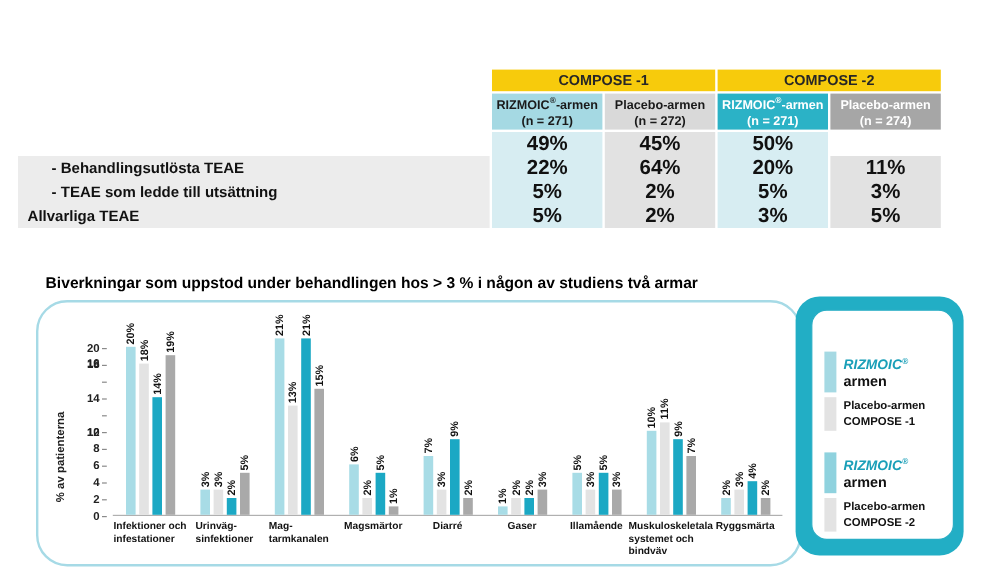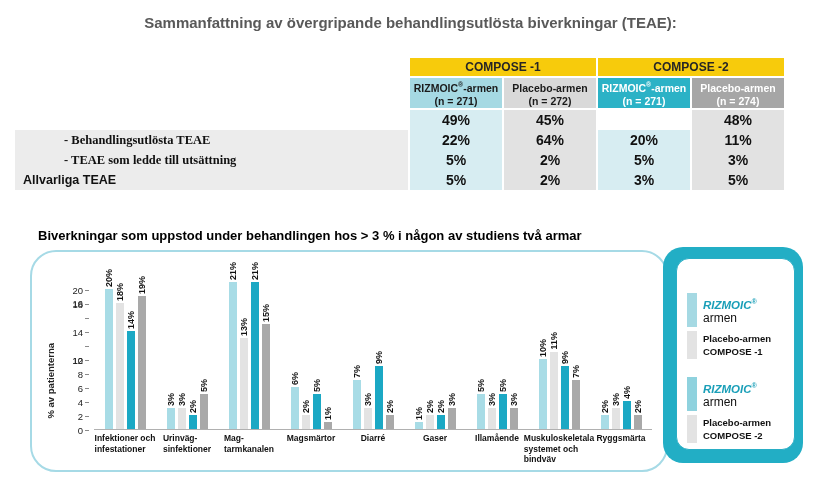--- a/index.html
+++ b/index.html
@@ -20,36 +20,36 @@
   .gh1 { grid-column:2/4; } .gh2 { grid-column:4/6; }
   .sub { grid-row:3; display:flex; flex-direction:column; align-items:center; justify-content:center;
     font-size:10.5px; font-weight:bold; line-height:14px; }
   .sub sup { font-size:7px; }
   .s1 { grid-column:2; background:#A5D9E3; color:#1a1a1a; }
   .s2 { grid-column:3; background:#D9D9D9; color:#1a1a1a; }
   .s3 { grid-column:4; background:#2BB2C6; color:#fff; }
   .s4 { grid-column:5; background:#A6A6A6; color:#fff; }
   .rl { grid-column:1; background:#ECECEC; font-size:12.5px; font-weight:bold; color:#111;
     display:flex; align-items:center; padding-left:8px; }
-  .rl.indent { padding-left:49px;font-family:Liberation Serif, serif; }
-  .dc { display:flex; align-items:center; justify-content:center; font-size:14px; font-weight:bold; color:#111; }
+  .rl.indent { padding-left:28px; }
+  .dc { display:flex; align-items:center; justify-content:center; font-size:17px; font-weight:bold; color:#111; }
   .c-cyan { background:#D7EDF2; } .c-gray { background:#E2E2E2; }
   .gr5{grid-row:5} .gr6{grid-row:6} .gr7{grid-row:7} .gr8{grid-row:8}
   .gc2{grid-column:2} .gc3{grid-column:3} .gc4{grid-column:4} .gc5{grid-column:5}
 
   
   .chart-title { position:absolute; left:38px; top:228px; font-size:13px; font-weight:bold; color:#000;text-align:right; }
 
   
   .chart-box { position:absolute; left:30px; top:250px; width:638px; height:222px;
     border:2.5px solid #A6DAE6; border-radius:26px; background:#fff; }
   .ylab { position:absolute; left:13px; bottom:52px; writing-mode:vertical-rl; transform:rotate(180deg);
     font-size:9.5px; font-weight:bold; color:#222; }
   .yaxis { position:absolute; left:30px; width:28px; bottom:40px; height:147px; }
-  .yaxis span { position:absolute; right:7px; font-size:9.5px; font-weight:normal; color:#222; }
+  .yaxis span { position:absolute; right:7px; font-size:9.5px; font-weight:bold; color:#222; }
   .yaxis i { position:absolute; right:1px; width:4px; height:1px; background:#8a8a8a; }
   .plot { position:absolute; left:62px; right:14px; bottom:40px; height:147px;
     display:flex; justify-content:space-around; align-items:flex-end;
     border-bottom:1.5px solid #b0b0b0; }
   .group { position:relative; display:flex; align-items:flex-end; gap:1px; height:100%; }
   .barwrap { display:flex; flex-direction:column; align-items:center; justify-content:flex-end; }
   .val { writing-mode:vertical-rl; transform:rotate(180deg); font-size:9px; font-weight:bold;
     color:#111; margin-bottom:2px; }
   .bar { width:8px; }
   .cat { position:absolute; top:calc(100% + 4px); left:50%; transform:translateX(-50%);
@@ -60,30 +60,29 @@
   .legend-backdrop { position:absolute; left:663px; top:247px; width:140px; height:216px;
     background:#22AEC5; border-radius:20px; }
   .legend { position:absolute; left:676px; top:258px; width:119px; height:192px;
     background:#fff; border:1.5px solid #29AEC5; border-radius:13px; padding:34px 6px 0 10px; }
   .lg-entry { display:flex; gap:6px; margin-bottom:4px; }
   .lg-swatch { width:10px; flex:0 0 10px; }
   .lg-swatch.tall { height:34px; } .lg-swatch.short { height:28px; }
   .lg-text { display:flex; flex-direction:column; justify-content:center; }
   .brand { color:#1A9FB8; font-style:italic; font-weight:bold; font-size:11.5px; line-height:14px; }
   .brand sup { font-size:7px; }
-  .armen { font-size:12px; font-weight:normal; color:#111; line-height:14px; }
+  .armen { font-size:12px; font-weight:bold; color:#111; line-height:14px; }
   .lg-small { font-size:9.5px; font-weight:bold; color:#111; line-height:13px; }
   .lg-gap { height:14px; }
 </style>
 </head>
 <body>
 
 <div class="page">
 
-  <div class="page-title">Sammanfattning av övergripande behandlingsutlösta biverkningar (TEAE):</div>
 
   <div class="tbl">
     <div class="gh gh1">COMPOSE -1</div>
     <div class="gh gh2">COMPOSE -2</div>
 
     <div class="sub s1">
       <span><span>RIZMOIC</span><sup>®</sup><span>-armen</span></span>
       <span>(n = 271)</span>
     </div>
     <div class="sub s2">
@@ -98,21 +97,21 @@
       <span><span>Placebo-armen</span><sup></sup><span></span></span>
       <span>(n = 274)</span>
     </div>
 
     <div class="rl gr6 indent">- Behandlingsutlösta TEAE</div>
     <div class="rl gr8">Allvarliga TEAE</div>
     <div class="rl gr7 indent">- TEAE som ledde till utsättning</div>
 
     <div class="dc c-cyan gr5 gc2">49%</div>
     <div class="dc c-gray gr5 gc3">45%</div>
-    <div class="dc c-gray gr5 gc5">48%</div>
+    <div class="dc c-cyan gr5 gc4">50%</div>
 
     <div class="dc c-cyan gr6 gc2">22%</div>
     <div class="dc c-gray gr6 gc3">64%</div>
     <div class="dc c-cyan gr6 gc4">20%</div>
     <div class="dc c-gray gr6 gc5">11%</div>
 
     <div class="dc c-cyan gr7 gc2">5%</div>
     <div class="dc c-gray gr7 gc3">2%</div>
     <div class="dc c-cyan gr7 gc4">5%</div>
     <div class="dc c-gray gr7 gc5">3%</div>

